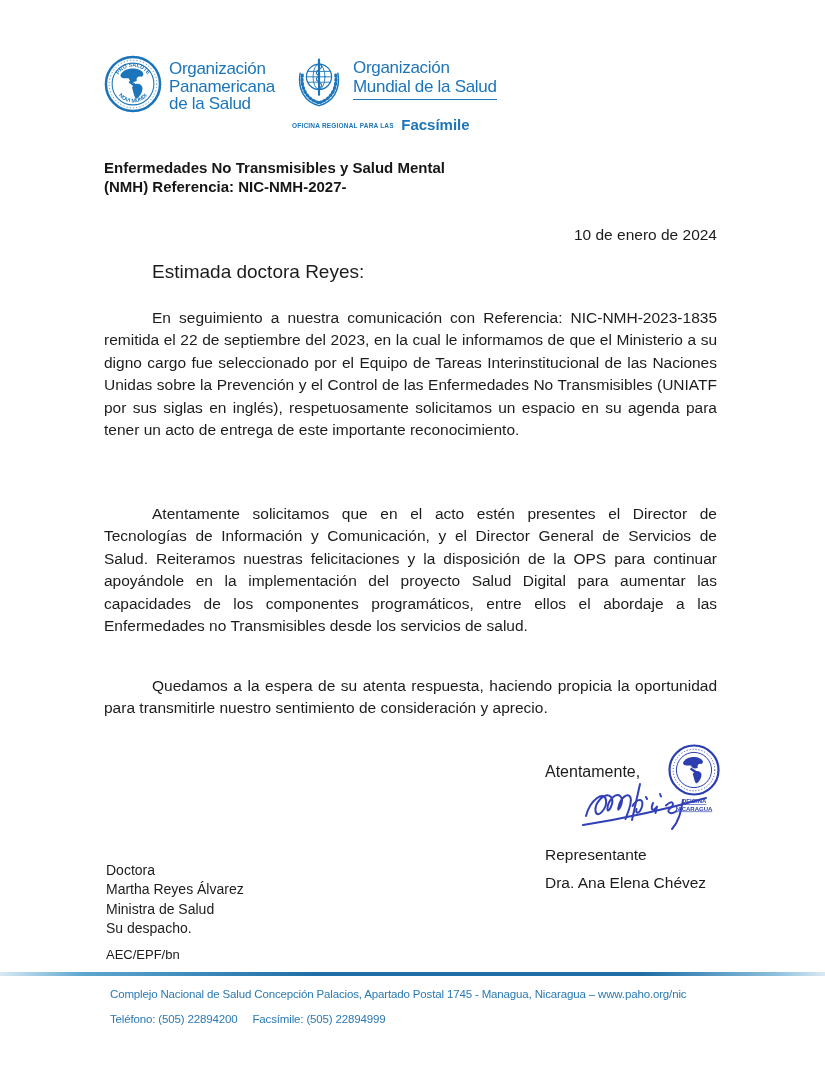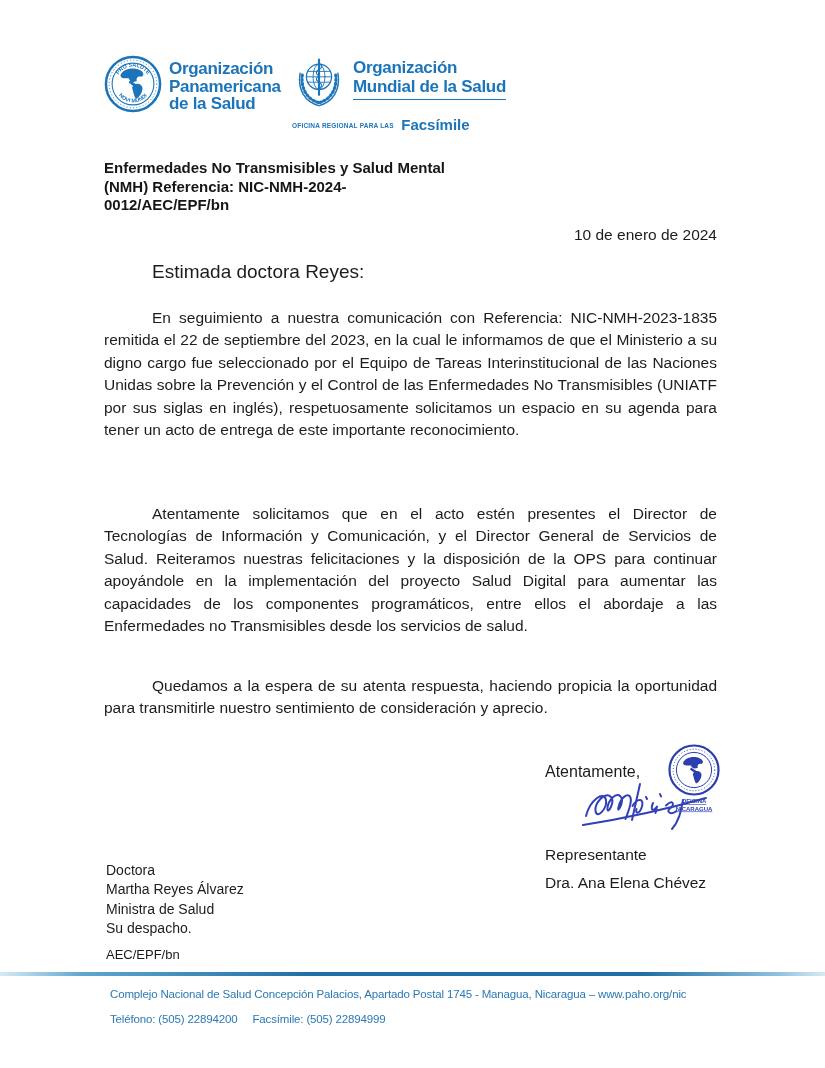--- a/index.html
+++ b/index.html
@@ -8,21 +8,21 @@
     position:relative; width:825px; height:1068px; margin:0 auto;
     background:#ffffff; overflow:hidden;
     font-family:"Liberation Sans", sans-serif; color:#1c1c1c;
   }
   
   .letterhead { position:absolute; left:0; top:0; width:100%; height:150px; }
   .logo-group { position:absolute; top:55px; display:flex; }
   .paho-group { left:104px; }
   .who-group  { left:292px; flex-direction:column; }
   .who-row { display:flex; }
-  .brand { color:#1c75ba; font-weight:bold; }
+  .brand { color:#1c75ba; font-weight:normal; }
   .paho-name { margin-left:7px; margin-top:5px; font-size:17px; line-height:17.5px; letter-spacing:-0.3px; }
   .who-name  { margin-left:7px; margin-top:4px; font-size:17px; line-height:18.5px; letter-spacing:-0.3px;
                border-bottom:1.5px solid #1c75ba; padding-bottom:3px; align-self:flex-start; }
   .who-region { margin-top:3px; white-space:nowrap; }
   .region-prefix { font-size:6.5px; font-weight:bold; color:#1c75ba; letter-spacing:0.2px; vertical-align:2px; }
   .region-name  { font-size:15px; font-weight:bold; color:#1c75ba; margin-left:3px; }
   
   .ref-block { position:absolute; left:104px; top:159px; font-weight:bold; font-size:15px; line-height:18.7px; color:#161616; }
   .date-line { position:absolute; left:104px; top:226px; width:613px; text-align:right; font-size:15.5px; }
   .salutation { position:absolute; left:104px; top:261px; padding-left:48px; font-size:19px; }
@@ -106,22 +106,21 @@
       </div>
       <div class="who-region">
         <span class="region-prefix">OFICINA REGIONAL PARA LAS</span>
         <span class="region-name">Facsímile</span>
       </div>
     </div>
   </div>
 
   <div class="ref-block">
     <div>Enfermedades No Transmisibles y Salud Mental</div>
-    <div>(NMH) Referencia: NIC-NMH-2024-</div>
-    <div>0012/AEC/EPF/bn</div>
+    <div>(NMH) Referencia: NIC-NMH-2027-</div>
   </div>
 
   <div class="date-line">10 de enero de 2024</div>
 
   <div class="salutation">Estimada doctora Reyes:</div>
 
   <p class="para para-1">En seguimiento a nuestra comunicación con Referencia: NIC-NMH-2023-1835 remitida el 22 de septiembre del 2023, en la cual le informamos de que el Ministerio a su digno cargo fue seleccionado por el Equipo de Tareas Interinstitucional de las Naciones Unidas sobre la Prevención y el Control de las Enfermedades No Transmisibles (UNIATF por sus siglas en inglés), respetuosamente solicitamos un espacio en su agenda para tener un acto de entrega de este importante reconocimiento.</p>
   <p class="para para-2">Atentamente solicitamos que en el acto estén presentes el Director de Tecnologías de Información y Comunicación, y el Director General de Servicios de Salud. Reiteramos nuestras felicitaciones y la disposición de la OPS para continuar apoyándole en la implementación del proyecto Salud Digital para aumentar las capacidades de los componentes programáticos, entre ellos el abordaje a las Enfermedades no Transmisibles desde los servicios de salud.</p>
   <p class="para para-3">Quedamos a la espera de su atenta respuesta, haciendo propicia la oportunidad para transmitirle nuestro sentimiento de consideración y aprecio.</p>
 

